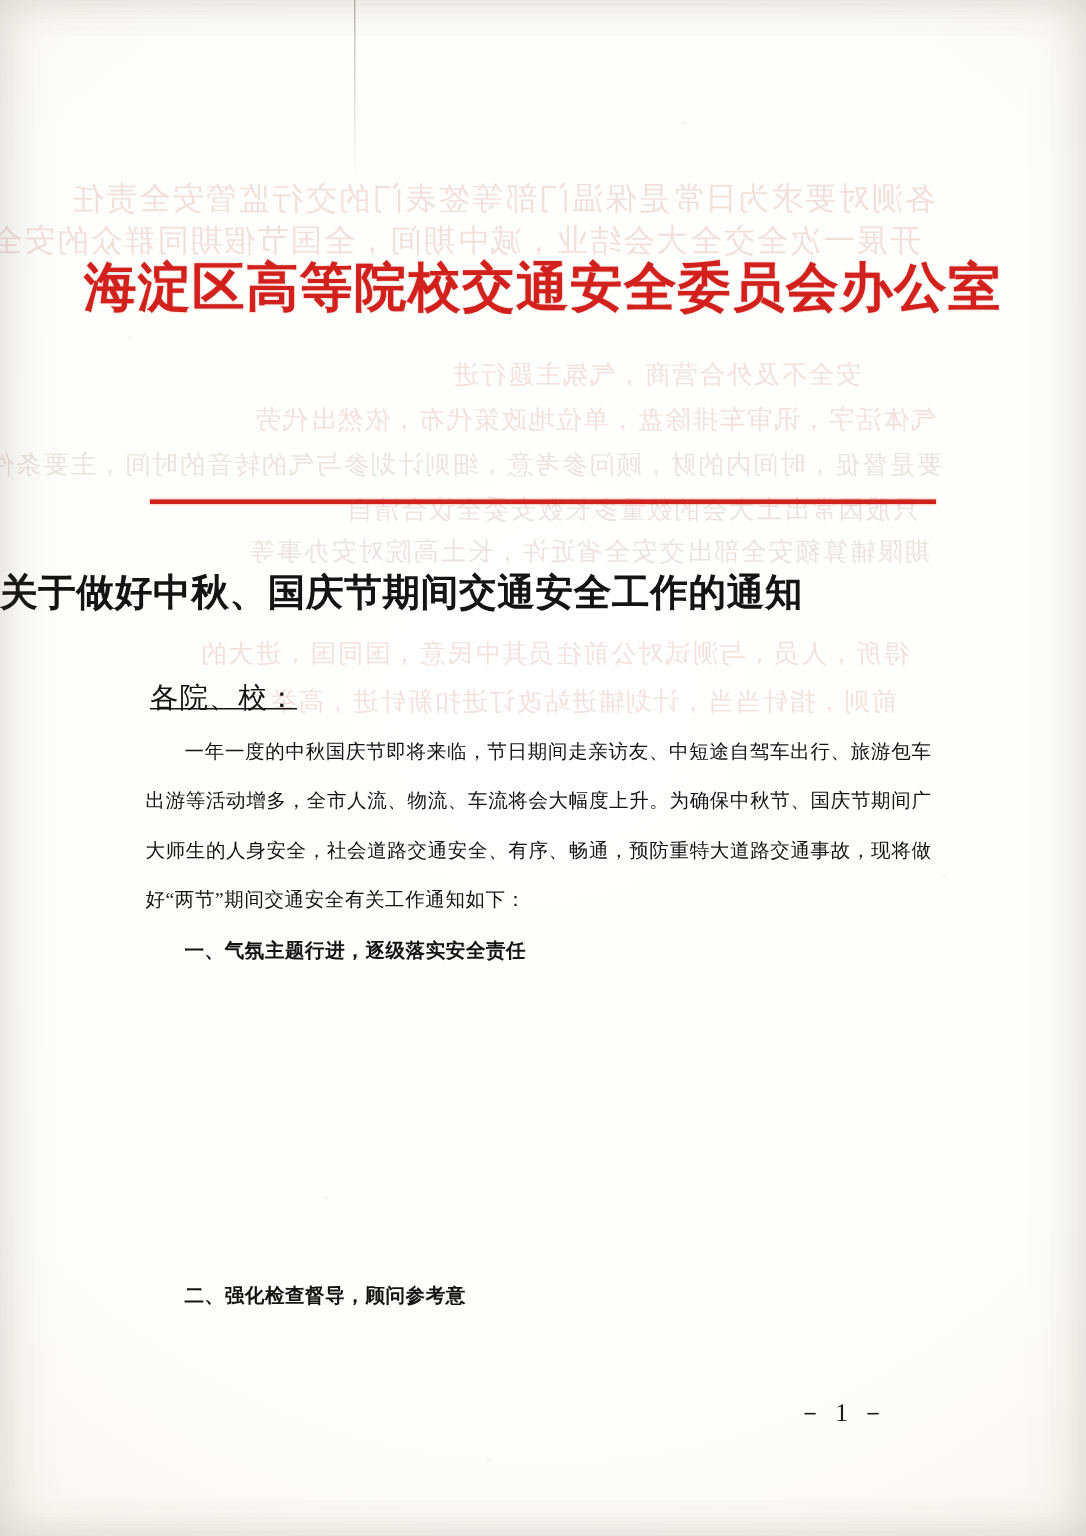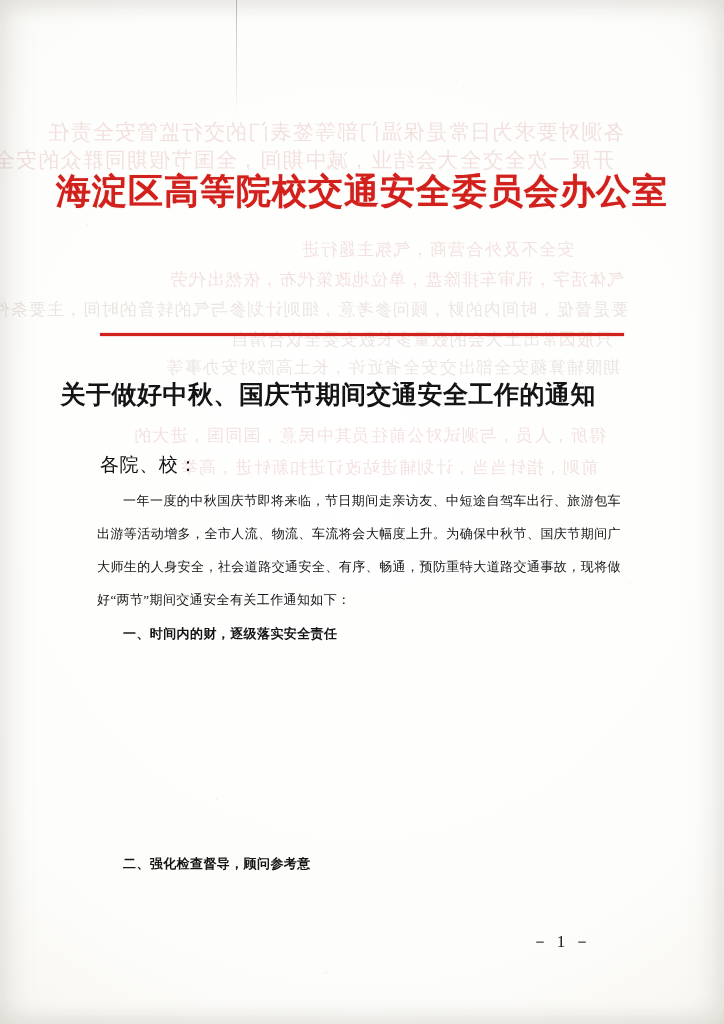--- a/index.html
+++ b/index.html
@@ -121,34 +121,35 @@
     height: 3px;
     background: #d2211c;
     box-shadow: 0 0 1.5px rgba(210,33,28,0.6);
   }
 
   .title {
     position: absolute;
     top: 378px;
     left: 0;
     width: 596px;
-    text-align: right;
+    text-align: left;
     font-size: 25px;
     font-weight: bold;
     color: #141414;
     letter-spacing: 0.5px;
   }
 
   .salutation {
     position: absolute;
     top: 452px;
     left: 100px;
     font-size: 19px;
     color: #141414;
     letter-spacing: 0.6px;
+    text-decoration: underline;
   }
 
   .body-block {
     position: absolute;
     left: 97px;
     width: 524px;
     font-size: 13px;
     line-height: 33px;
     color: #141414;
     text-align: justify;
@@ -209,21 +210,21 @@
 
     <div class="title">关于做好中秋、国庆节期间交通安全工作的通知</div>
 
     <div class="salutation">各院、校：</div>
 
     <div class="body-block" id="para1">
       <p>一年一度的中秋国庆节即将来临，节日期间走亲访友、中短途自驾车出行、旅游包车出游等活动增多，全市人流、物流、车流将会大幅度上升。为确保中秋节、国庆节期间广大师生的人身安全，社会道路交通安全、有序、畅通，预防重特大道路交通事故，现将做好“两节”期间交通安全有关工作通知如下：</p>
     </div>
 
     <div class="body-block" id="head1">
-      <p class="heading">一、时间内的财，逐级落实安全责任</p>
+      <p class="heading">一、气氛主题行进，逐级落实安全责任</p>
     </div>
 
 
     <div class="body-block" id="head2">
       <p class="heading">二、强化检查督导，顾问参考意</p>
     </div>
 
     <div class="pagenum">－ 1 －</div>
 
   </div>

